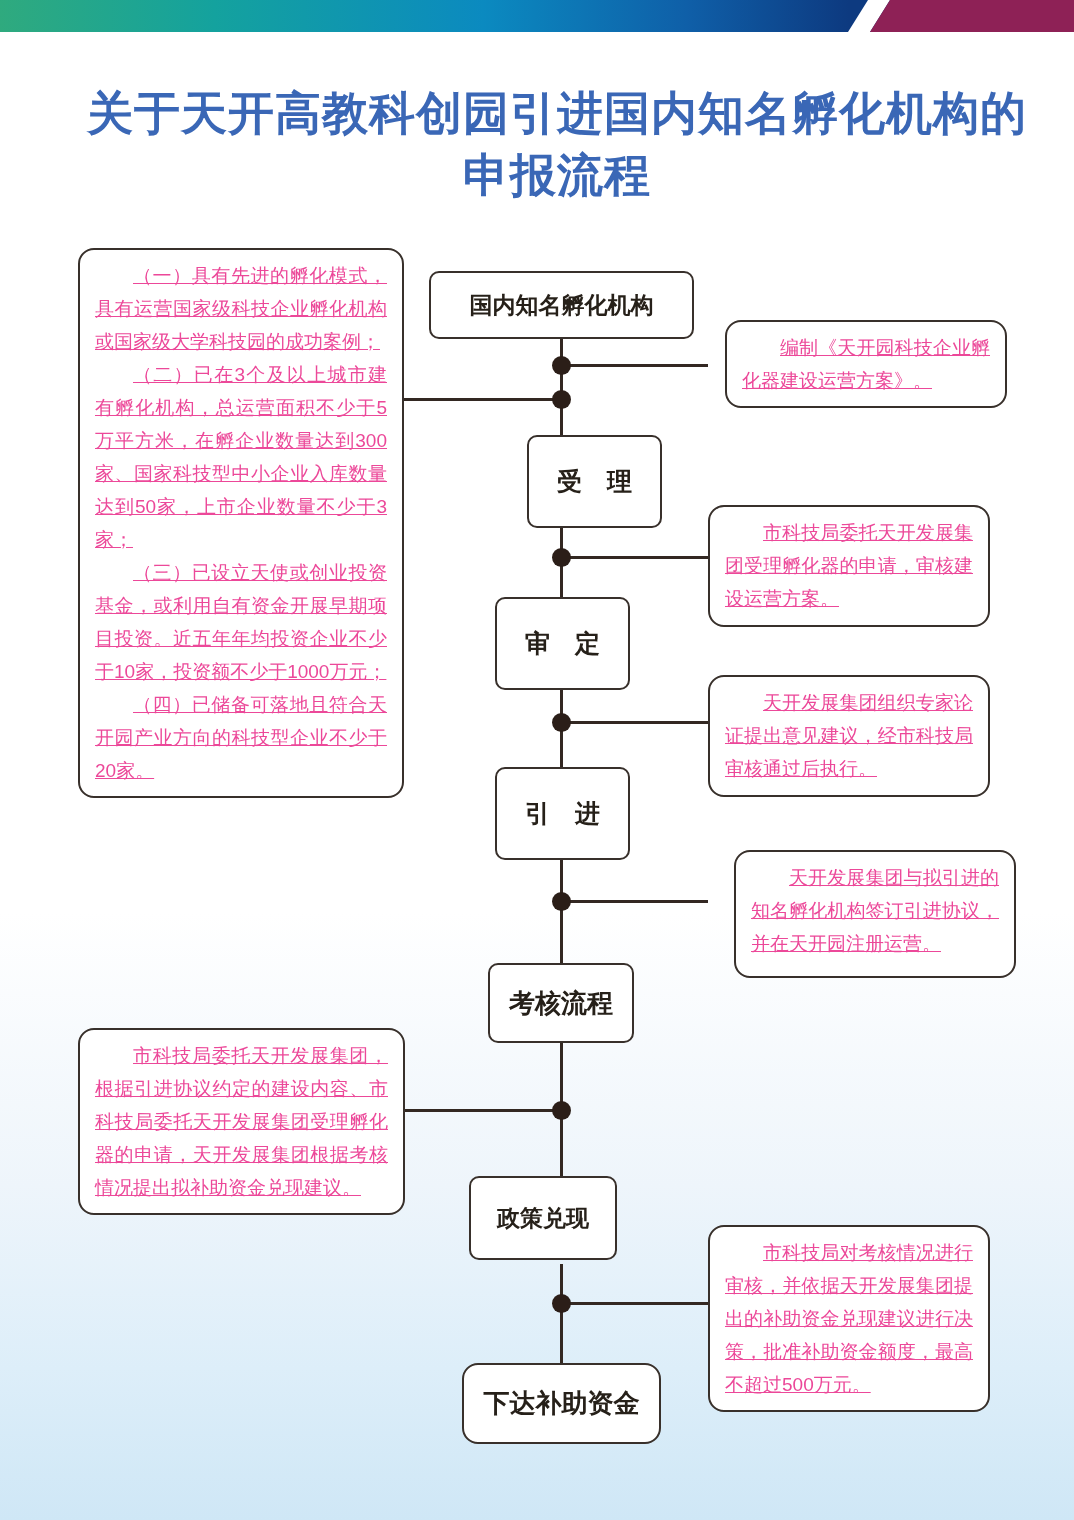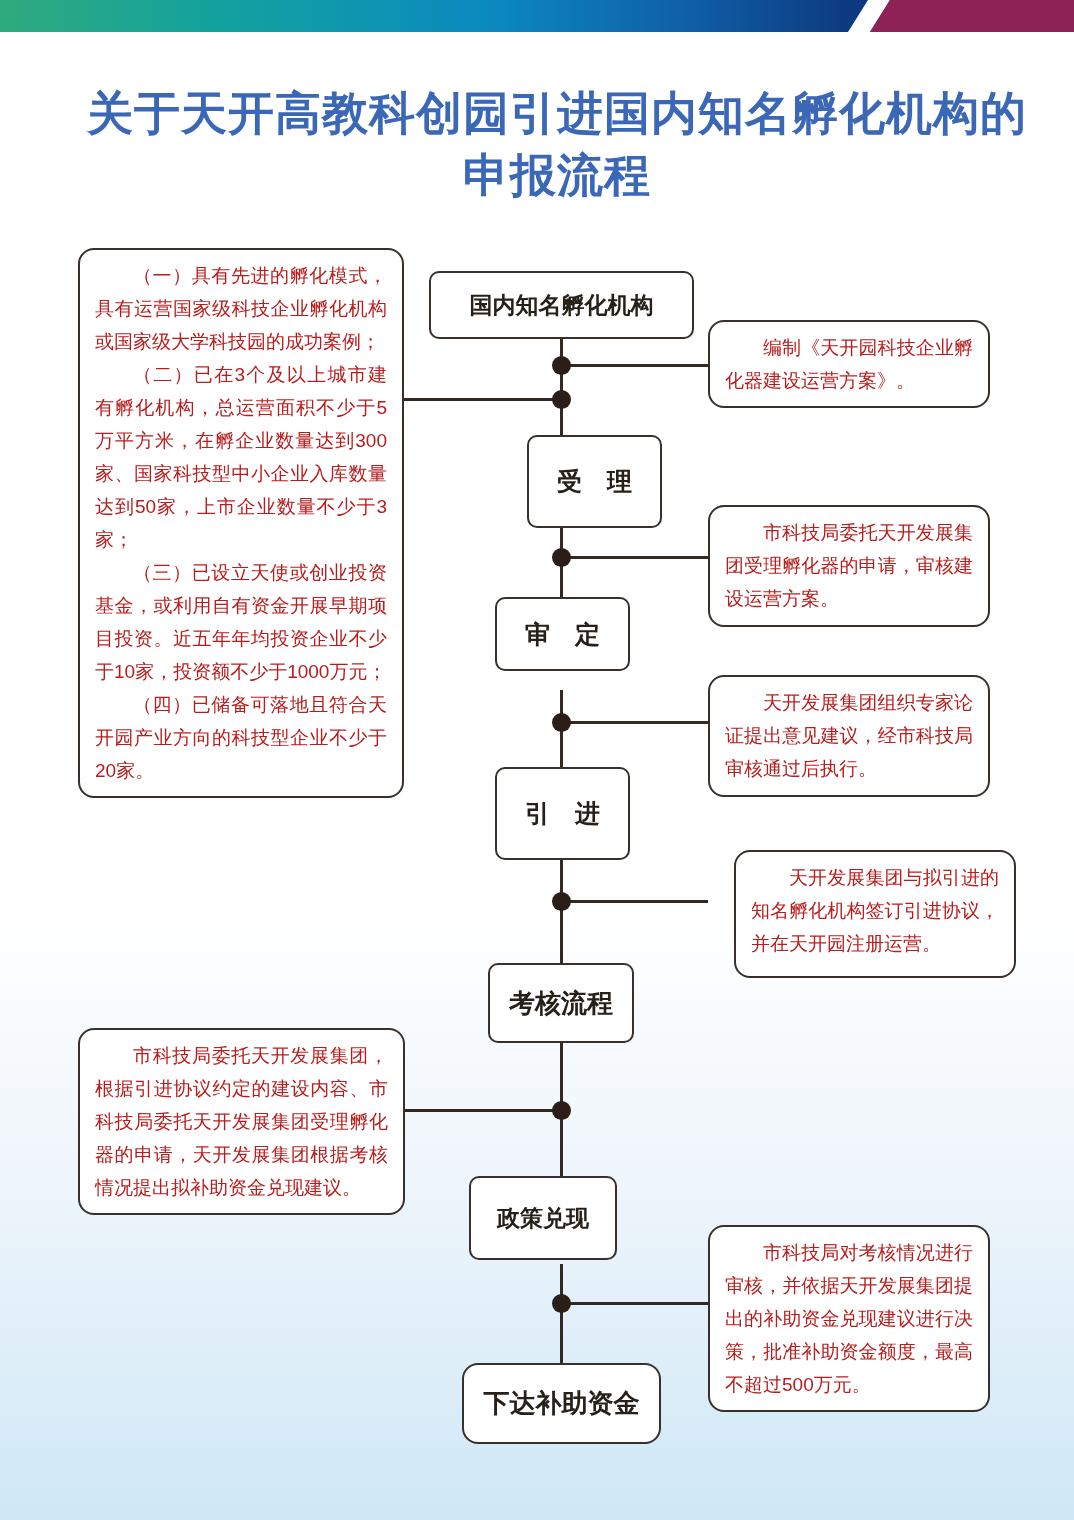--- a/index.html
+++ b/index.html
@@ -32,34 +32,34 @@
     color:#3a67b6;letter-spacing:1px;padding-left:20px;
   }
   
   .node{
     position:absolute;background:#ffffff;border:2px solid #38302b;border-radius:10px;
     display:flex;align-items:center;justify-content:center;
     font-weight:bold;color:#262019;box-sizing:border-box;text-align:center;
   }
   .n1{left:429px;top:262px;width:265px;height:68px;font-size:23px;margin-top:9px;}
   .n2{left:495px;top:435px;width:135px;height:93px;font-size:25px;margin-left:32px;}
-  .n3{left:495px;top:597px;width:135px;height:74px;font-size:25px;}
+  .n3{left:495px;top:597px;width:135px;height:93px;font-size:25px;}
   .n4{left:495px;top:767px;width:135px;height:93px;font-size:25px;}
   .n5{left:488px;top:963px;width:146px;height:80px;font-size:26px;}
   .n6{left:469px;top:1176px;width:148px;height:84px;font-size:23px;text-align:center;}
   .n7{left:462px;top:1363px;width:199px;height:81px;font-size:26px;border-radius:16px;}
   
   .note{
     position:absolute;background:#ffffff;border:2px solid #38302b;border-radius:16px;
-    box-sizing:border-box;padding:9px 15px;color:#b91c1c;
-    font-size:19px;line-height:33px;text-align:justify;
+    box-sizing:border-box;padding:9px 15px;color:#ec4899;
+    font-size:19px;line-height:33px;text-align:justify;text-decoration:underline;
   }
   .note p{margin:0;text-indent:2em;}
   .l1{left:78px;top:248px;width:326px;min-height:440px;}
-  .r1{left:708px;top:320px;width:282px;min-height:88px;}
+  .r1{left:725px;top:320px;width:282px;min-height:88px;}
   .r2{left:708px;top:505px;width:282px;min-height:122px;}
   .r3{left:708px;top:675px;width:282px;min-height:122px;}
   .r4{left:708px;top:850px;width:282px;min-height:128px;margin-left:26px;}
   .l2{left:78px;top:1028px;width:327px;min-height:162px;}
   .r5{left:708px;top:1225px;width:282px;min-height:168px;}
   
   .vline{position:absolute;width:3px;background:#332822;left:560px;}
   .s1{top:330px;height:105px;}
   .s2{top:528px;height:69px;}
   .s3{top:690px;height:77px;}

